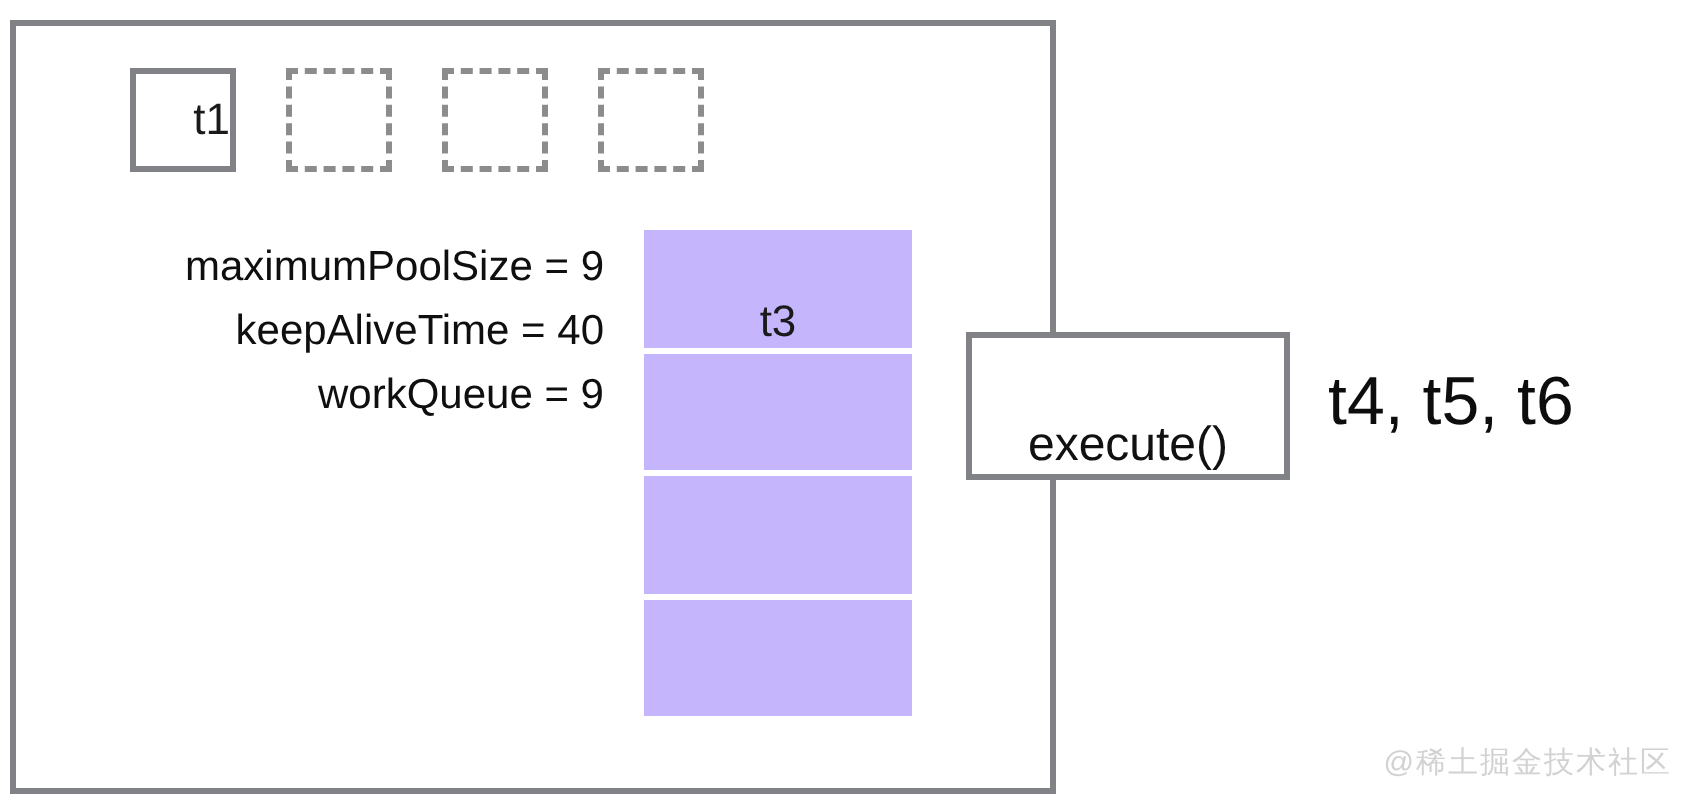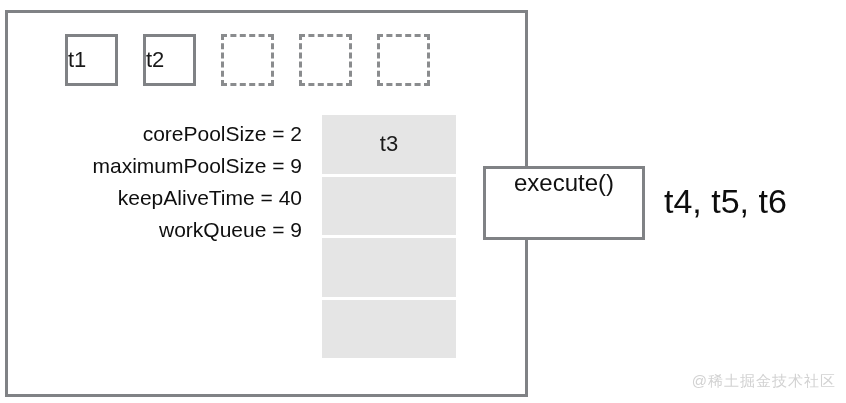--- a/index.html
+++ b/index.html
@@ -35,21 +35,21 @@
     top: 34px;
     display: flex;
     gap: 25px;
   }
   .slot {
     width: 53px;
     height: 52px;
     box-sizing: border-box;
     display: flex;
     align-items: center;
-    justify-content: flex-start;
+    justify-content: flex-end;
     font-size: 22px;
     color: #1a1a1a;
     background: #ffffff;
   }
   .slot.active {
     border: 3px solid #808285;
   }
   .slot.empty {
     border: 3px dashed #8a8c8e;
   }
@@ -74,40 +74,40 @@
     left: 322px;
     top: 115px;
     width: 134px;
     height: 243px;
     display: flex;
     flex-direction: column;
     gap: 3px;
   }
   .queue-cell {
     flex: 1 1 0;
-    background: #e5e5e5;
+    background: #c4b5fd;
     display: flex;
-    align-items: center;
+    align-items: flex-end;
     justify-content: center;
     font-size: 22px;
     color: #1a1a1a;
   }
 
   
   #execute-box {
     position: absolute;
     left: 483px;
     top: 166px;
     width: 162px;
     height: 74px;
     box-sizing: border-box;
     border: 3px solid #808285;
     background: #ffffff;
     display: flex;
-    align-items: flex-start;
+    align-items: flex-end;
     justify-content: center;
     font-size: 24px;
     color: #111111;
   }
 
   
   #pending-tasks {
     position: absolute;
     left: 664px;
     top: 182px;
@@ -131,36 +131,32 @@
 <body>
 
 <div id="canvas">
 
   <div id="pool-box"></div>
 
   <div id="worker-row">
     <div class="slot active">
       <span>t1</span>
     </div>
-    <div class="slot active">
-      <span>t2</span>
-    </div>
     <div class="slot empty">
       <span></span>
     </div>
     <div class="slot empty">
       <span></span>
     </div>
     <div class="slot empty">
       <span></span>
     </div>
   </div>
 
   <div id="config-list">
-    <span class="config-line">corePoolSize = 2</span>
     <span class="config-line">maximumPoolSize = 9</span>
     <span class="config-line">keepAliveTime = 40</span>
     <span class="config-line">workQueue = 9</span>
   </div>
 
   <div id="work-queue">
     <div class="queue-cell">
       <span>t3</span>
     </div>
     <div class="queue-cell">

